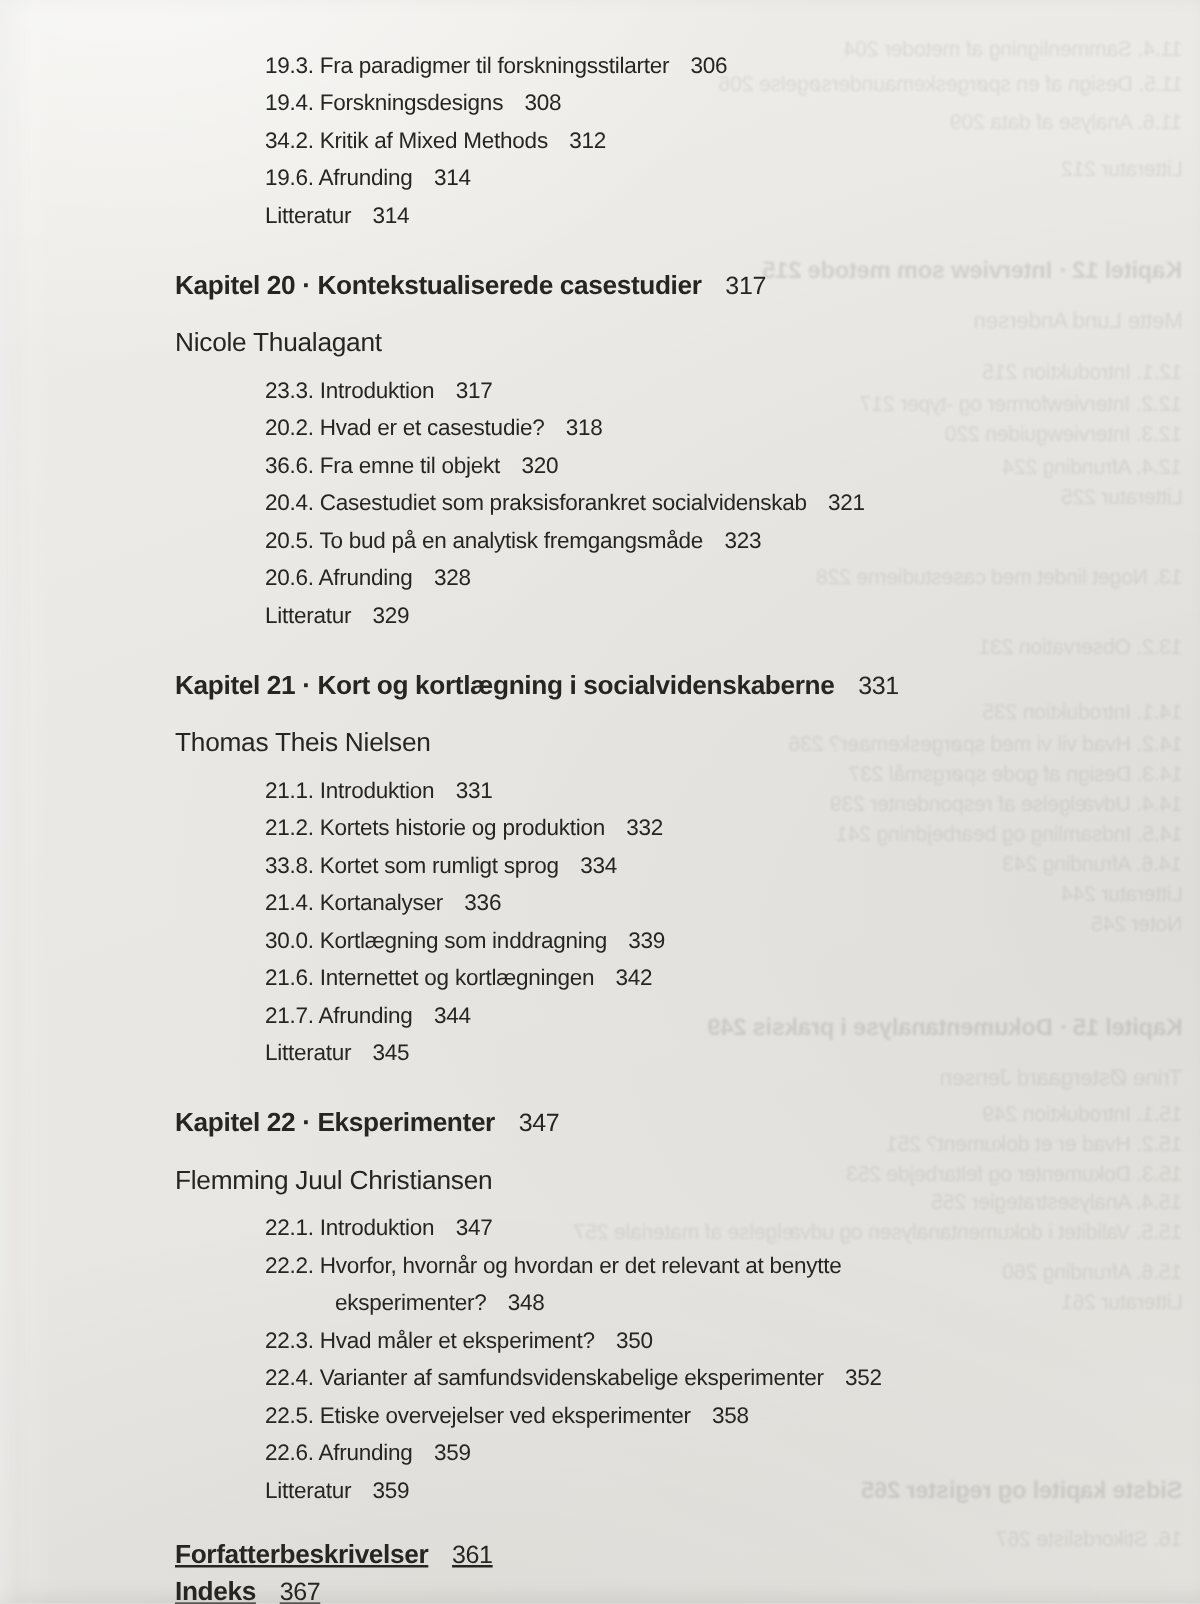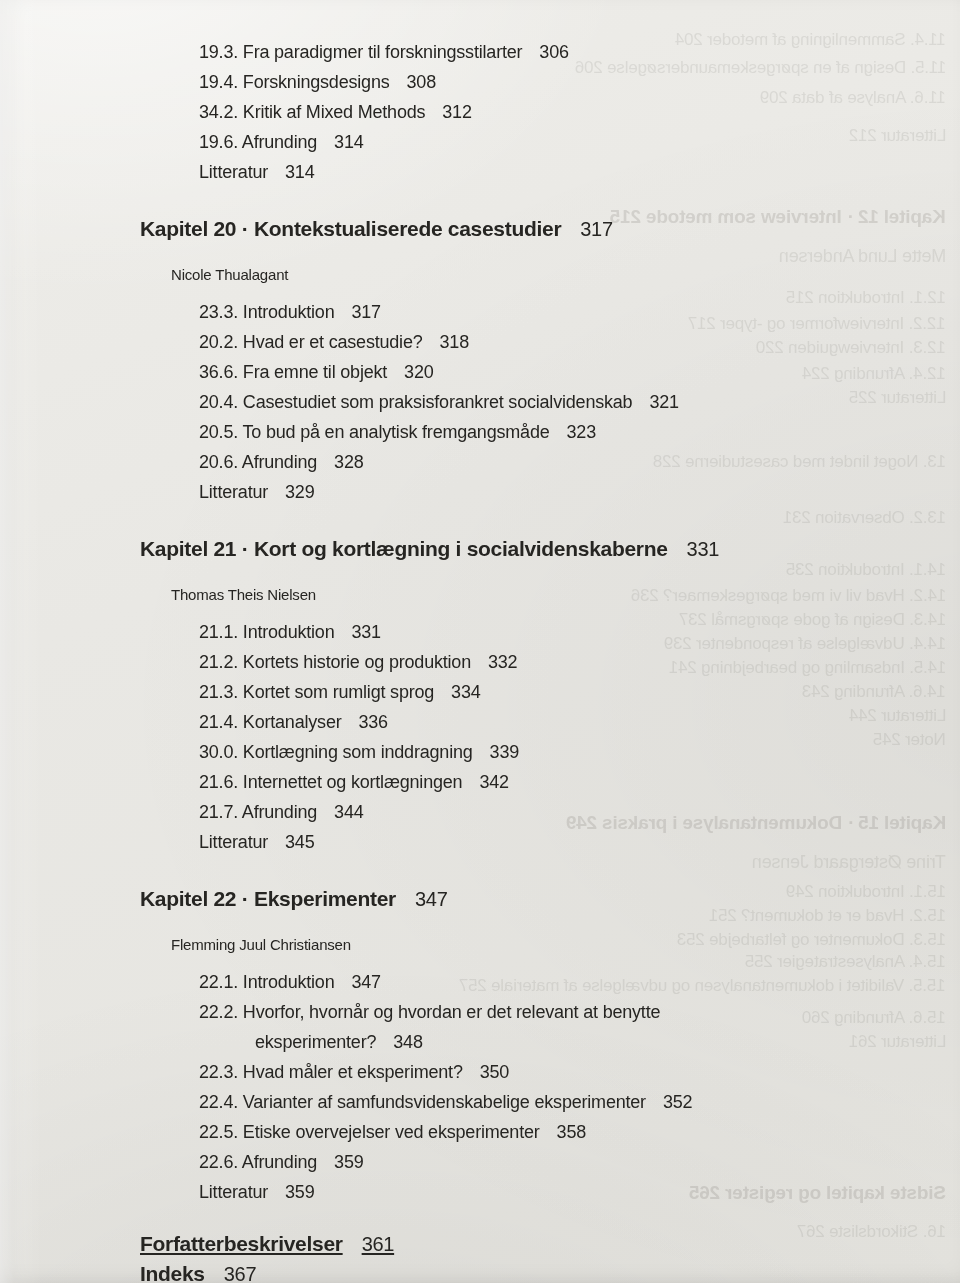--- a/index.html
+++ b/index.html
@@ -31,32 +31,32 @@
     transform:scaleX(-1);
     transform-origin:center;
     color:rgba(104,99,92,0.13);
     filter:blur(0.7px);
     letter-spacing:-0.2px;
   }
   .ghost.b{color:rgba(95,90,84,0.17);font-weight:bold;}
 
   
   .content{position:absolute;left:140px;top:28px;width:680px;}
-  .entries{list-style:none;margin:4px;padding:0 0 0 55px;width:578px;}
+  .entries{list-style:none;margin:17px;padding:0 0 0 55px;width:578px;}
   .entry{
     font-size:18px;line-height:30px;letter-spacing:-0.2px;
     padding-left:56px;text-indent:-56px;
   }
   .pagenum{margin-left:17px;}
   .chapter{
     font-size:21px;font-weight:bold;line-height:40px;letter-spacing:-0.3px;
     margin-top:22px;
   }
   .chapter .pagenum{font-weight:normal;font-size:20px;margin-left:19px;}
-  .author{font-size:15px;line-height:26px;margin-top:13px;letter-spacing:-0.2px;margin-left:31px;}
+  .author{font-size:21px;line-height:26px;margin-top:13px;letter-spacing:-0.2px;}
   .section .entries{margin-top:9px;}
   .closing-item{
     font-size:21px;font-weight:bold;line-height:30px;letter-spacing:-0.3px;text-decoration:underline;
   }
   .closing-item .pagenum{font-weight:normal;font-size:20px;margin-left:19px;}
   .closing-item.first{margin-top:22px;}
   .closing-item.next{margin-top:0;}
 </style>
 </head>
 <body>
@@ -119,21 +119,21 @@
           <li class="entry"><span class="entry-label">20.6. Afrunding</span><span class="pagenum">328</span></li>
           <li class="entry"><span class="entry-label">Litteratur</span><span class="pagenum">329</span></li>
         </ul>
       </div>
       <div class="section">
         <div class="chapter"><span class="chapter-title">Kapitel 21 · Kort og kortlægning i socialvidenskaberne</span><span class="pagenum">331</span></div>
         <div class="author">Thomas Theis Nielsen</div>
         <ul class="entries">
           <li class="entry"><span class="entry-label">21.1. Introduktion</span><span class="pagenum">331</span></li>
           <li class="entry"><span class="entry-label">21.2. Kortets historie og produktion</span><span class="pagenum">332</span></li>
-          <li class="entry"><span class="entry-label">21.3. Kortet som rumligt sprog</span><span class="pagenum">334</span></li>
+          <li class="entry"><span class="entry-label">33.8. Kortet som rumligt sprog</span><span class="pagenum">334</span></li>
           <li class="entry"><span class="entry-label">21.4. Kortanalyser</span><span class="pagenum">336</span></li>
           <li class="entry"><span class="entry-label">30.0. Kortlægning som inddragning</span><span class="pagenum">339</span></li>
           <li class="entry"><span class="entry-label">21.6. Internettet og kortlægningen</span><span class="pagenum">342</span></li>
           <li class="entry"><span class="entry-label">21.7. Afrunding</span><span class="pagenum">344</span></li>
           <li class="entry"><span class="entry-label">Litteratur</span><span class="pagenum">345</span></li>
         </ul>
       </div>
       <div class="section">
         <div class="chapter"><span class="chapter-title">Kapitel 22 · Eksperimenter</span><span class="pagenum">347</span></div>
         <div class="author">Flemming Juul Christiansen</div>

